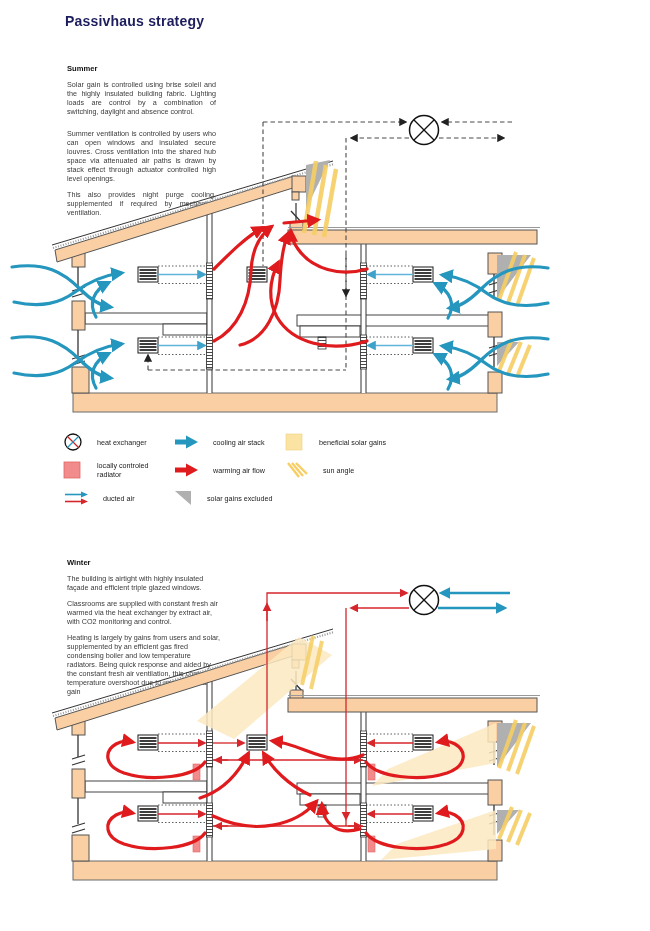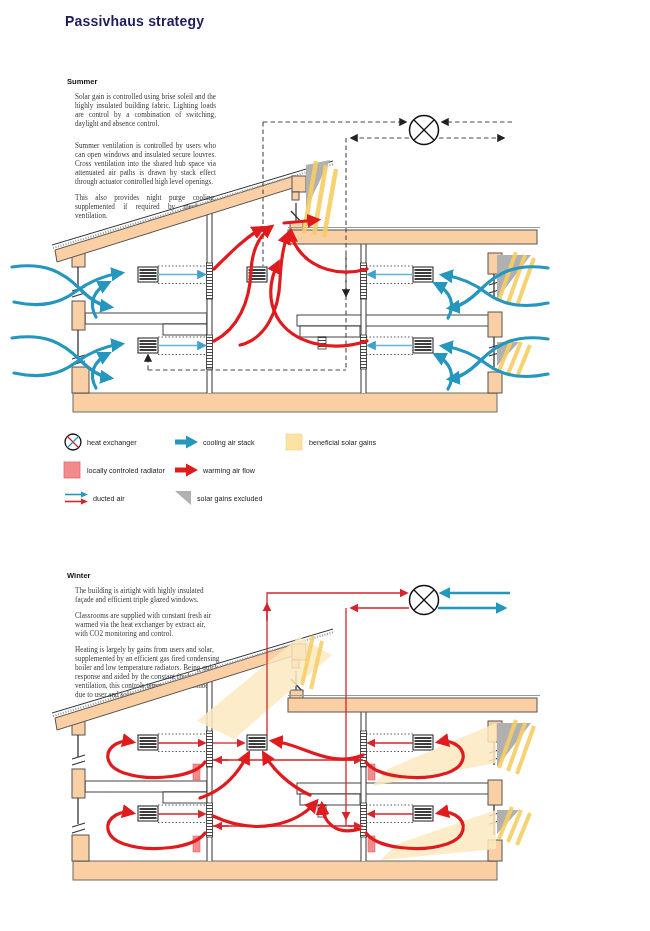--- a/index.html
+++ b/index.html
@@ -1,31 +1,31 @@
 <!DOCTYPE html>
 <html><head>
 <meta charset="utf-8">
 <style>
   html,body{margin:0;padding:0;}
   body{width:650px;height:931px;background:#ffffff;position:relative;overflow:hidden;
        font-family:"Liberation Sans","DejaVu Sans",sans-serif;color:#333;}
   .abs{position:absolute;}
   #title{left:65px;top:13px;font-size:14px;font-weight:bold;color:#1d1d5e;letter-spacing:.2px;}
   .textblock{width:150px;font-size:7.2px;line-height:1.25;color:#3a3a3a;}
-  .textblock h4{margin:13px 0 7px 0;font-size:7.6px;color:#111;}
-  .textblock p{margin:0 0 7px 8px;font-family:Liberation Serif, serif;}
+  .textblock h4{margin:0 0 7px 0;font-size:7.6px;color:#111;}
+  .textblock p{margin:0 0 7px 0;}
   #summer-text{left:67px;top:64px;width:149px;}
   #summer-text p{text-align:justify;}
   #summer-text p.gap{margin-bottom:13px;}
   #winter-text{left:67px;top:558px;width:153px;}
   svg{position:absolute;left:0;}
   #legend{left:63px;top:428px;width:480px;display:grid;
           grid-template-columns:110px 112px 160px;grid-template-rows:28px 28px 28px;
           grid-auto-flow:column;font-size:7.2px;color:#222;}
-  .leg-item{display:flex;align-items:center;gap:4px;}
+  .leg-item{display:flex;align-items:center;gap:14px;}
   .leg-item svg{position:static;flex:0 0 auto;}
 </style>
 </head>
 <body>
 
 <div id="title" class="abs">Passivhaus strategy</div>
 
 <div id="summer-text" class="abs textblock">
   <h4>Summer</h4>
   <p class="gap">Solar gain is controlled using brise soleil and the highly insulated building fabric. Lighting loads are control by a combination of switching, daylight and absence control.</p>
@@ -249,20 +249,30 @@
     <svg width="20" height="18" viewBox="0 0 20 18">
       <polygon points="2,2 18,2 18,16" fill="#b0b0b0"></polygon>
     </svg>
     <span>solar gains excluded</span>
   </div>
   <div class="leg-item">
     <svg width="20" height="18" viewBox="0 0 20 18">
       <rect x="1" y="1" width="16" height="16" fill="#fbe3a3" stroke="#f0d080" stroke-width="0.6"></rect>
     </svg>
     <span>beneficial solar gains</span>
+  </div>
+  <div class="leg-item">
+    <svg width="24" height="18" viewBox="0 0 24 18">
+      <g stroke="#f6ce63" stroke-width="2.4">
+        <line x1="3" y1="2" x2="14" y2="16"></line>
+        <line x1="7" y1="2" x2="18" y2="15"></line>
+        <line x1="11" y1="2" x2="22" y2="13"></line>
+      </g>
+    </svg>
+    <span>sun angle</span>
   </div>
 </div>
 
 <div id="winter-text" class="abs textblock">
   <h4>Winter</h4>
   <p>The building is airtight with highly insulated façade and efficient triple glazed windows.</p>
   <p>Classrooms are supplied with constant fresh air warmed via the heat exchanger by extract air, with CO2 monitoring and control.</p>
   <p>Heating is largely by gains from users and solar, supplemented by an efficient gas fired condensing boiler and low temperature radiators. Being quick response and aided by the constant fresh air ventilation, this controls temperature overshoot due to user and solar gain</p>
 </div>
 

